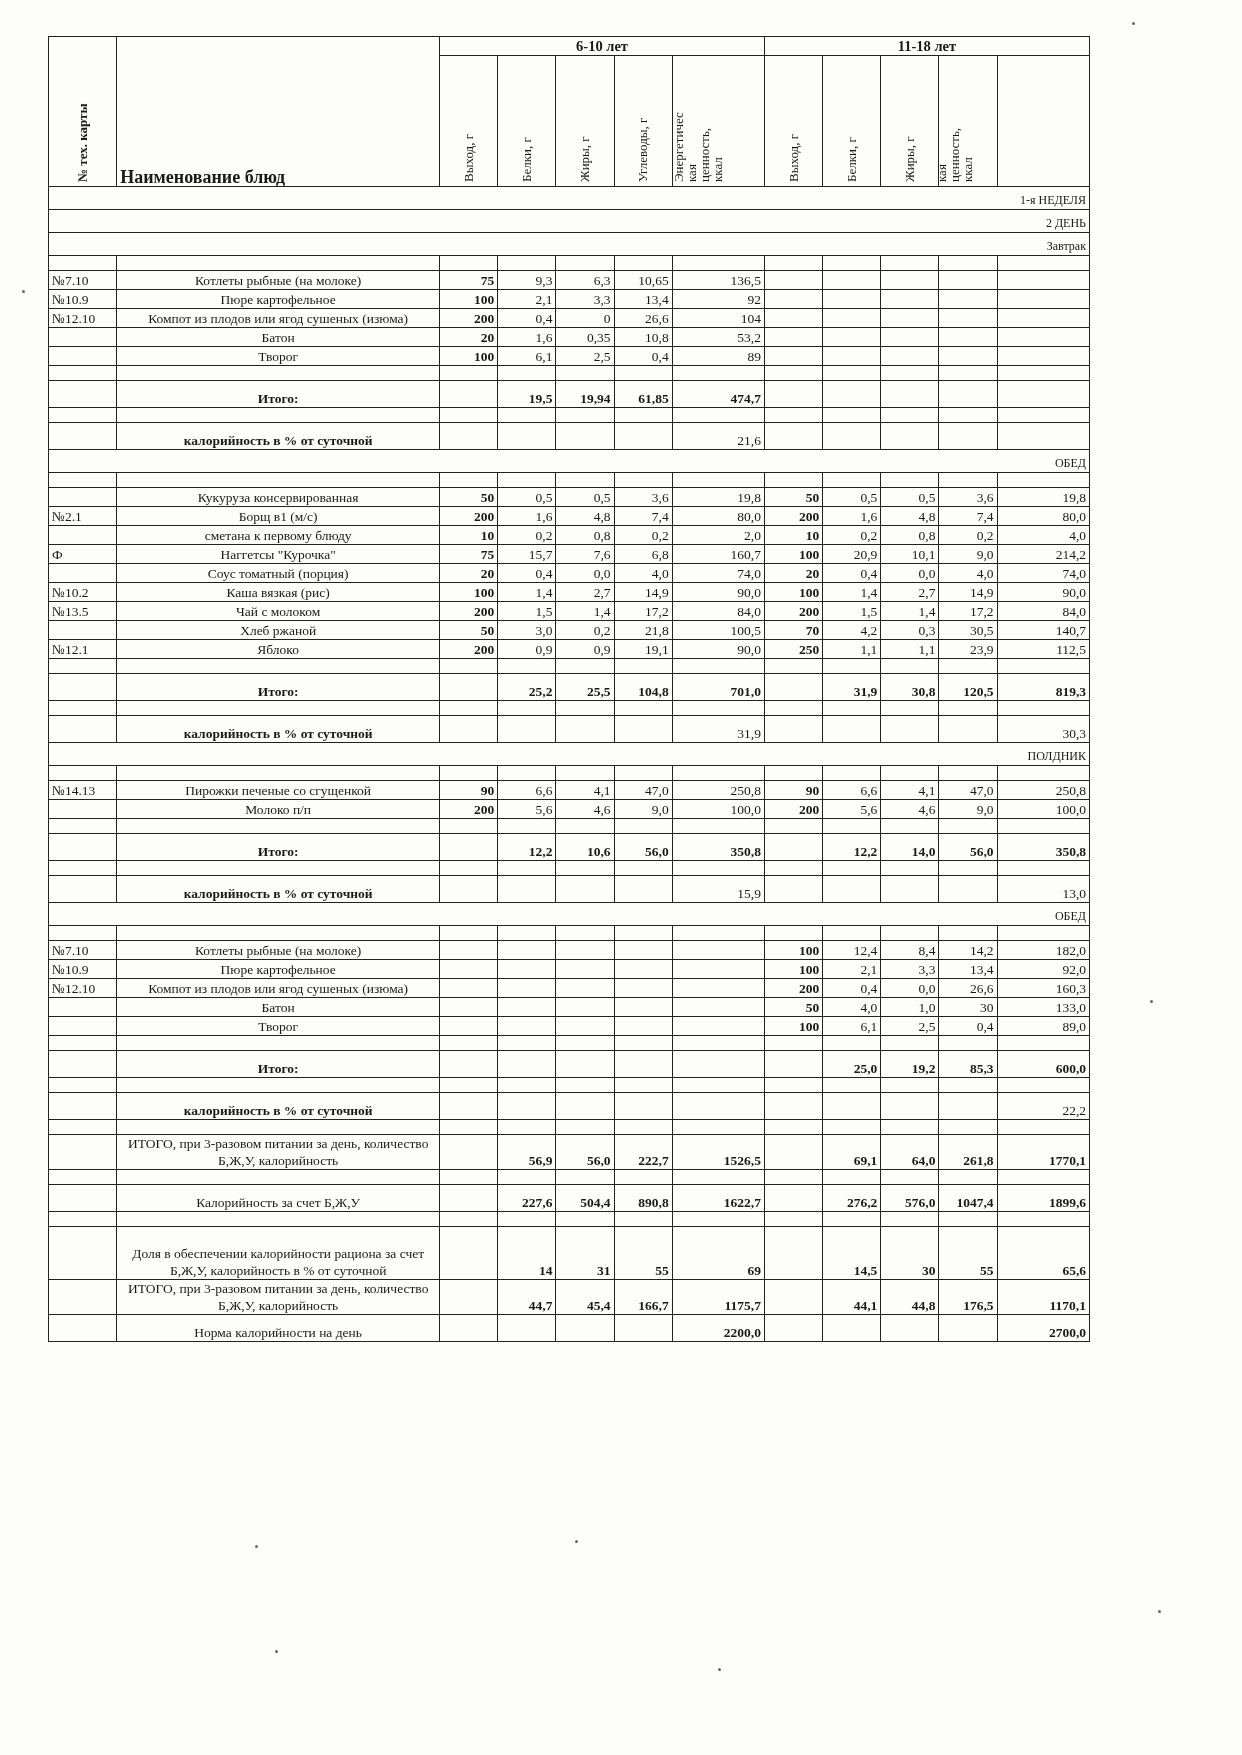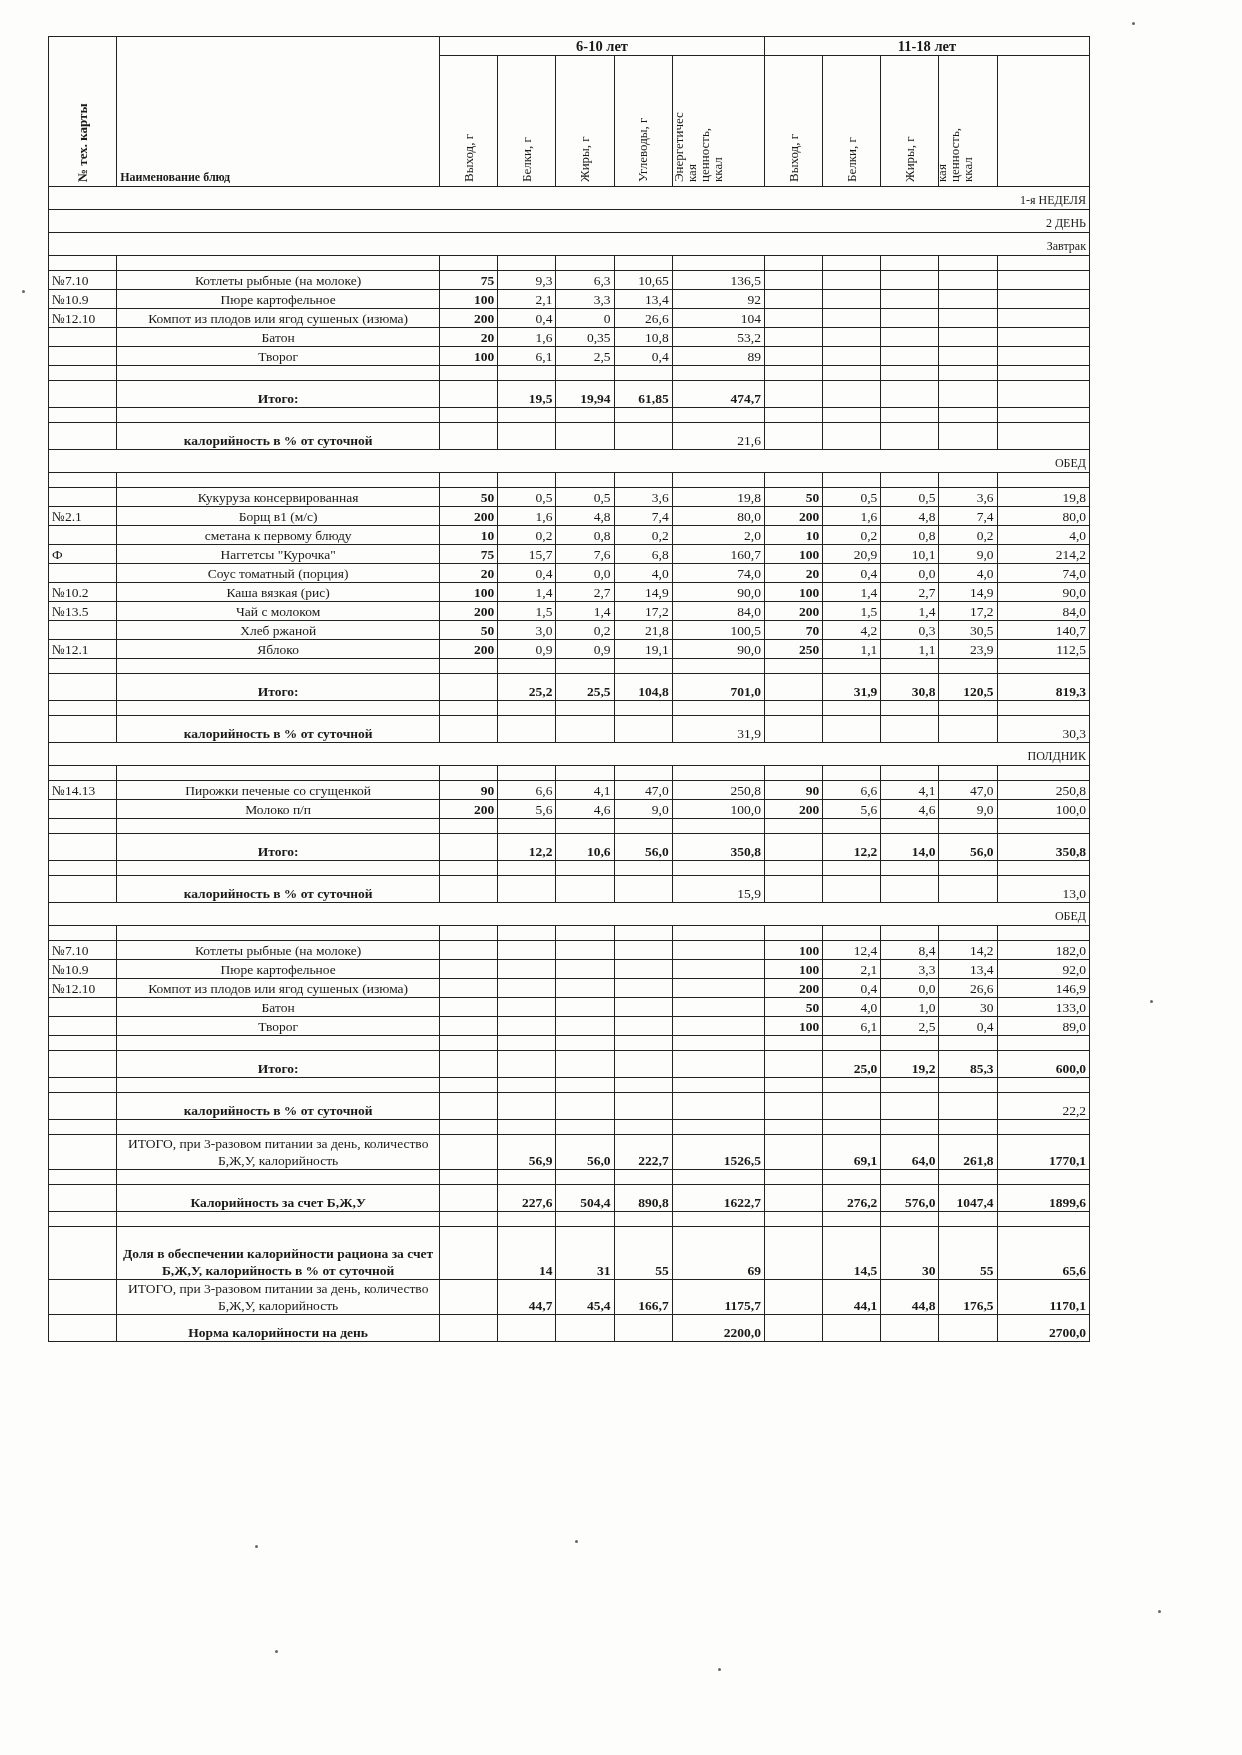--- a/index.html
+++ b/index.html
@@ -19,21 +19,21 @@
   .rot.bold span { font-weight:bold; }
   .grp { text-align:center; font-weight:bold; font-size:14.5px; }
   .sec td { text-align:right; font-weight:normal; font-size:12px; height:22px; }
   .num { text-align:right; }
   .b { font-weight:bold; }
   .name { text-align:center; white-space:normal; }
   .tot td { height:26px; }
   .spacer td { height:14px; }
   .tall td { height:34px;margin-left:24px; }
   .xtall td { height:52px; }
-  .name-bold { font-weight:bold; white-space:normal; line-height:17px; }
+  .name-bold { font-weight:normal; white-space:normal; line-height:17px; }
   .speck { position:absolute; width:3px; height:3px; background:#666; border-radius:50%; }
 </style>
 </head>
 <body>
 
 <div class="page">
 <table>
   <colgroup>
     <col class="c-card">
         <col class="c-name">
@@ -46,21 +46,21 @@
         <col class="c-num">
         <col class="c-num">
         <col class="c-num">
         <col class="c-en">
   </colgroup>
   <thead>
     <tr class="hdr">
       <td rowspan="2" class="rot bold">
             <span>№ тех. карты</span>
           </td>
-      <td rowspan="2" style="vertical-align:bottom;font-size:12px;">Наименование блюд</td>
+      <td rowspan="2" style="vertical-align:bottom;font-size:18px;">Наименование блюд</td>
       <td colspan="5" class="grp">6-10 лет</td>
       <td colspan="5" class="grp">11-18 лет</td>
     </tr>
     <tr id="hdr-cols">
           <td class="rot">
             <span>Выход, г</span>
           </td>
           <td class="rot">
             <span>Белки, г</span>
           </td>
@@ -597,21 +597,21 @@
           <td class="name">Компот из плодов или ягод сушеных (изюма)</td>
           <td class="num b"></td>
           <td class="num"></td>
           <td class="num"></td>
           <td class="num"></td>
           <td class="num"></td>
           <td class="num b">200</td>
           <td class="num">0,4</td>
           <td class="num">0,0</td>
           <td class="num">26,6</td>
-          <td class="num">146,9</td>
+          <td class="num">160,3</td>
         </tr>
         <tr class="">
           <td></td>
           <td class="name">Батон</td>
           <td class="num b"></td>
           <td class="num"></td>
           <td class="num"></td>
           <td class="num"></td>
           <td class="num"></td>
           <td class="num b">50</td>

